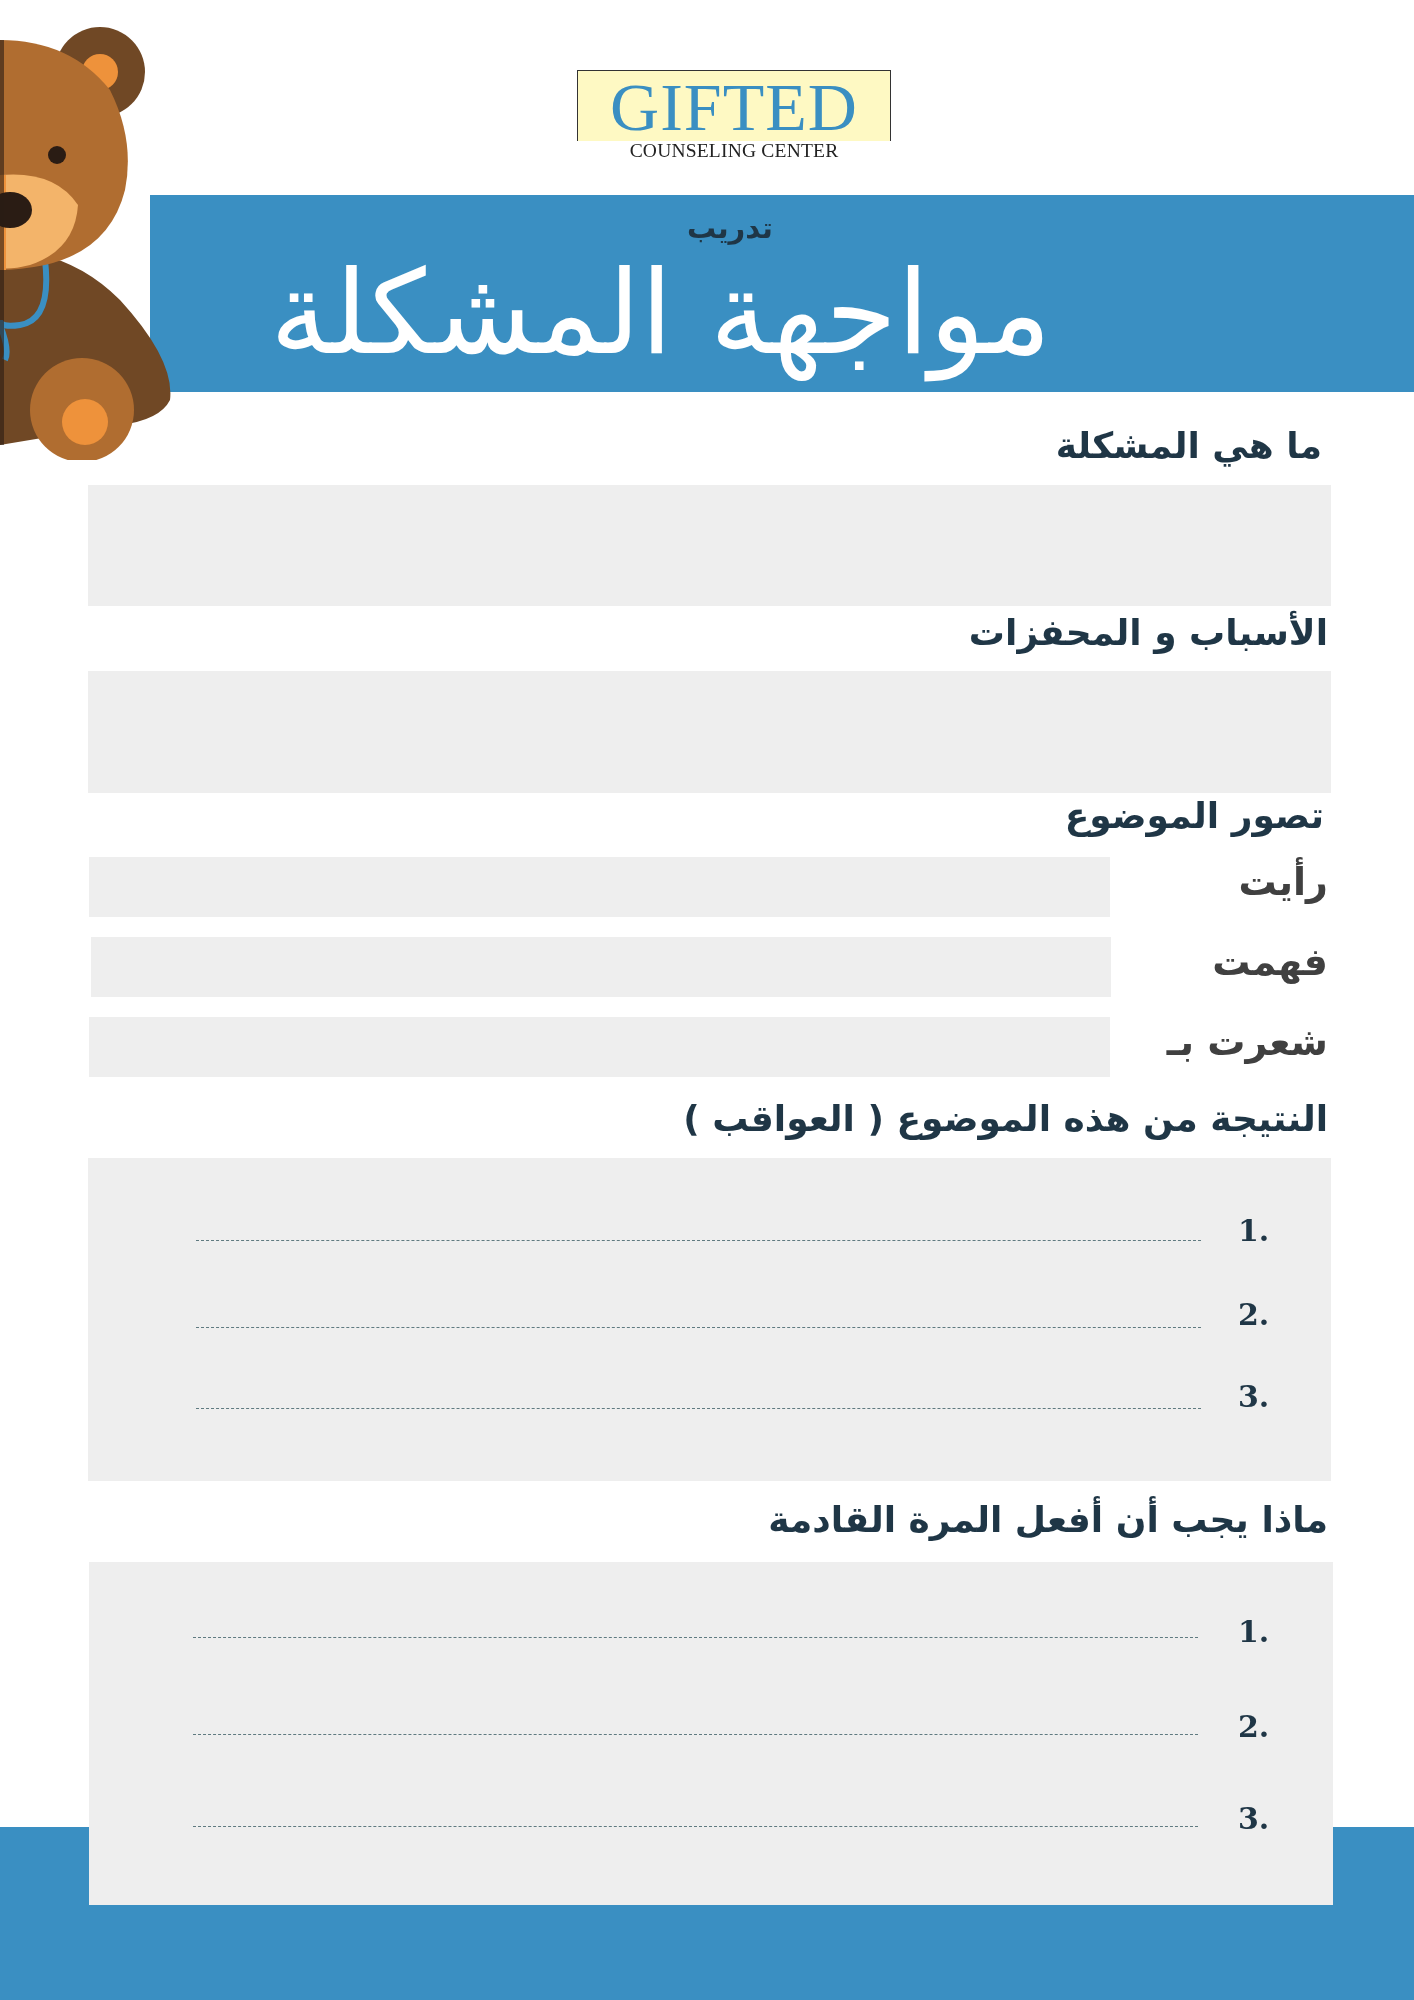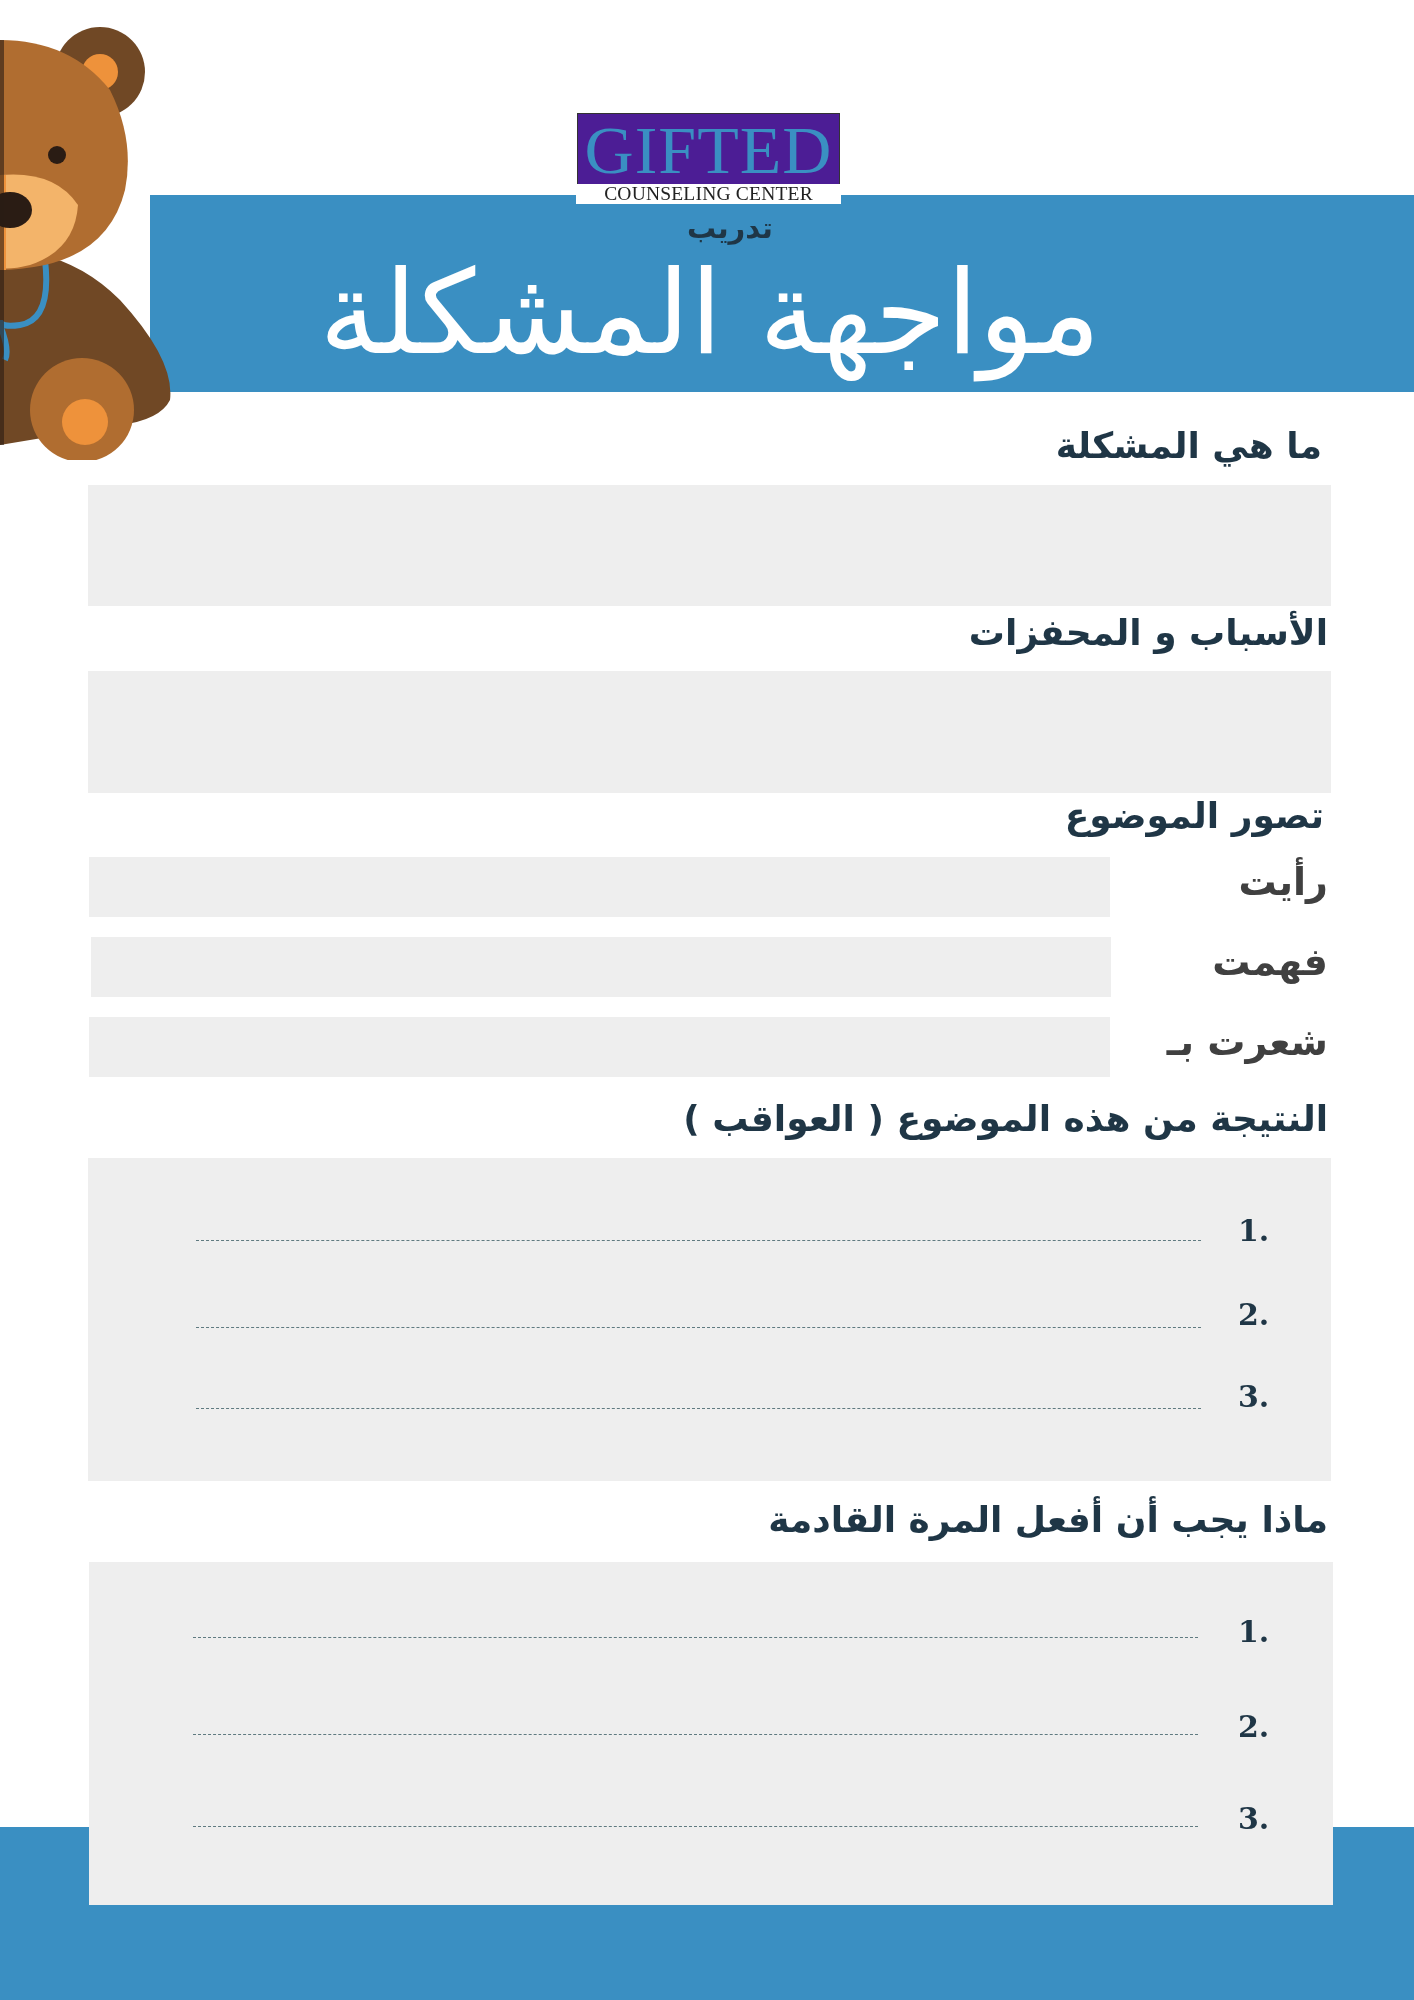--- a/index.html
+++ b/index.html
@@ -1,28 +1,28 @@
 <!DOCTYPE html>
 <html><head>
 <meta charset="utf-8">
 <style>
   * { margin:0; padding:0; box-sizing:border-box; }
   html, body { width:1414px; height:2000px; background:#ffffff; overflow:hidden; }
   body { position:relative; font-family:"DejaVu Sans", sans-serif; color:#1f3646; }
   .abs { position:absolute; }
 
   
-  .logo { left:577px; top:70px; width:263px; height:88px; border:1.5px solid #333; background:#4c1d95; text-align:center;margin-top:43px; }
+  .logo { left:577px; top:70px; width:314px; height:88px; border:1.5px solid #333; background:#fef9c3; text-align:center; }
   .logo-main { position:absolute; left:0; right:0; top:2px; font-family:"Liberation Serif", serif; font-size:68px; line-height:68px; color:#3a8fc2; letter-spacing:1px; }
   .logo-sub { position:absolute; left:-2px; right:-2px; bottom:-4px; font-family:"Liberation Serif", serif; font-size:19.5px; line-height:20px; color:#222; background:#fff; padding:0 4px; letter-spacing:0.2px; }
 
   
   .banner { left:150px; top:195px; width:1264px; height:197px; background:#3a8fc2; }
   .banner-sub { left:600px; top:200px; width:260px; text-align:center; font-size:29px; font-weight:bold; color:#1f3646; direction:rtl; line-height:56px; }
-  .banner-title { left:270px; top:238px; width:880px; text-align:center; font-size:116px; color:#ffffff; direction:rtl; line-height:150px; }
+  .banner-title { left:270px; top:238px; width:880px; text-align:left; font-size:116px; color:#ffffff; direction:rtl; line-height:150px; }
 
   
   .h { right:86px; font-size:36px; font-weight:bold; color:#1f3646; direction:rtl; text-align:center; white-space:nowrap; }
   .lbl { right:86px; font-size:38px; font-weight:bold; color:#404040; direction:rtl; text-align:right; }
 
   .box { background:#eeeeee; }
   .line { border-top:1.5px dashed #5f7a80; height:0; }
   .num { font-family:"DejaVu Serif", serif; font-weight:bold; font-size:30px; color:#1f3646; }
 
   .footer { left:0; top:1827px; width:1414px; height:173px; background:#3a8fc2; }

